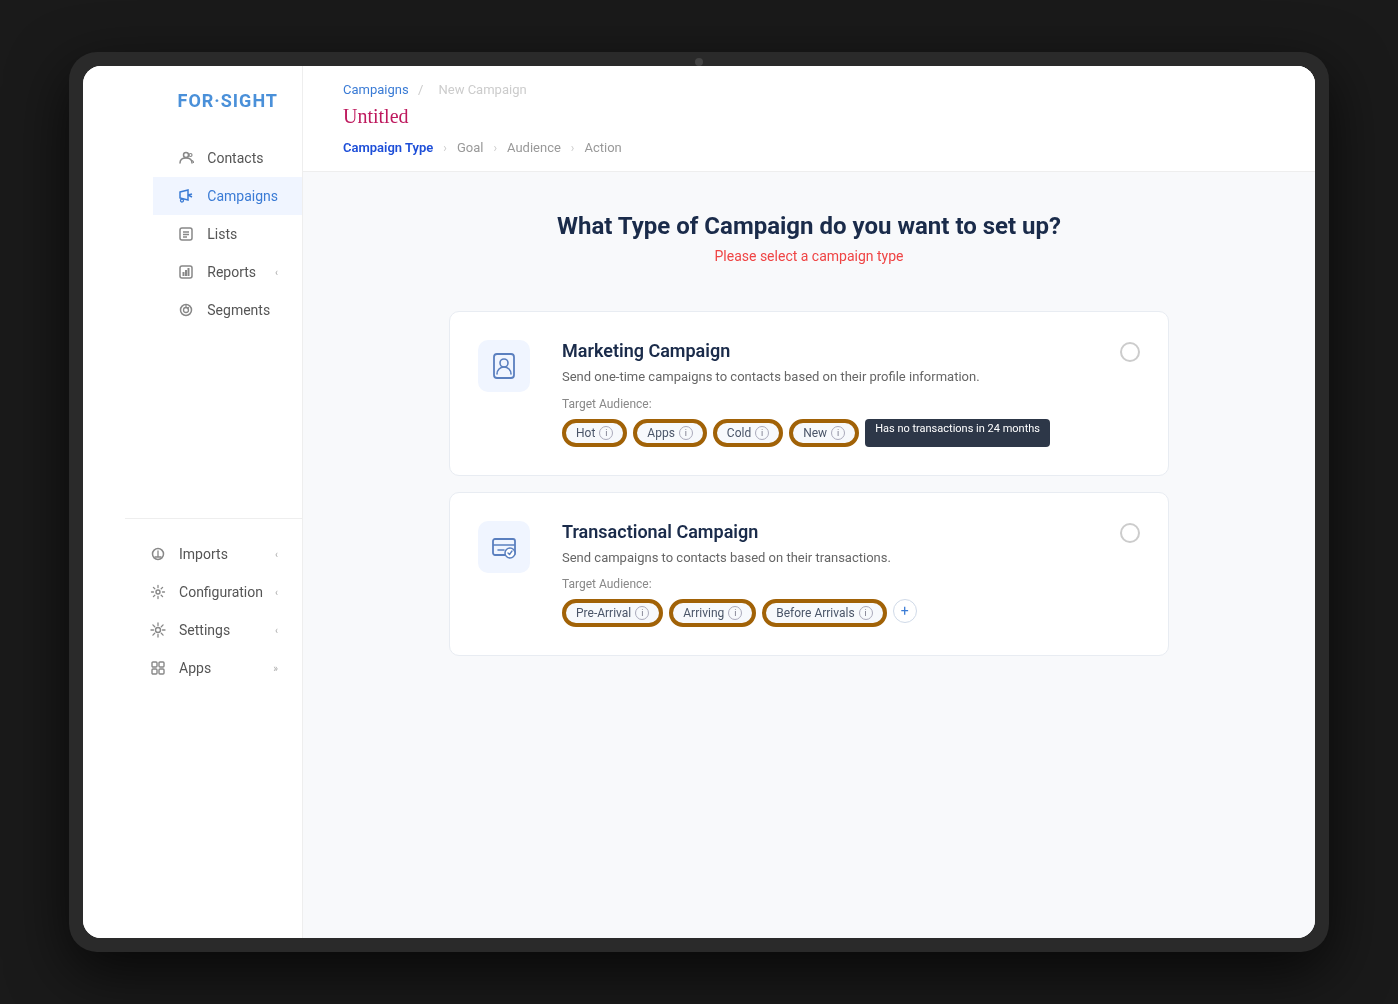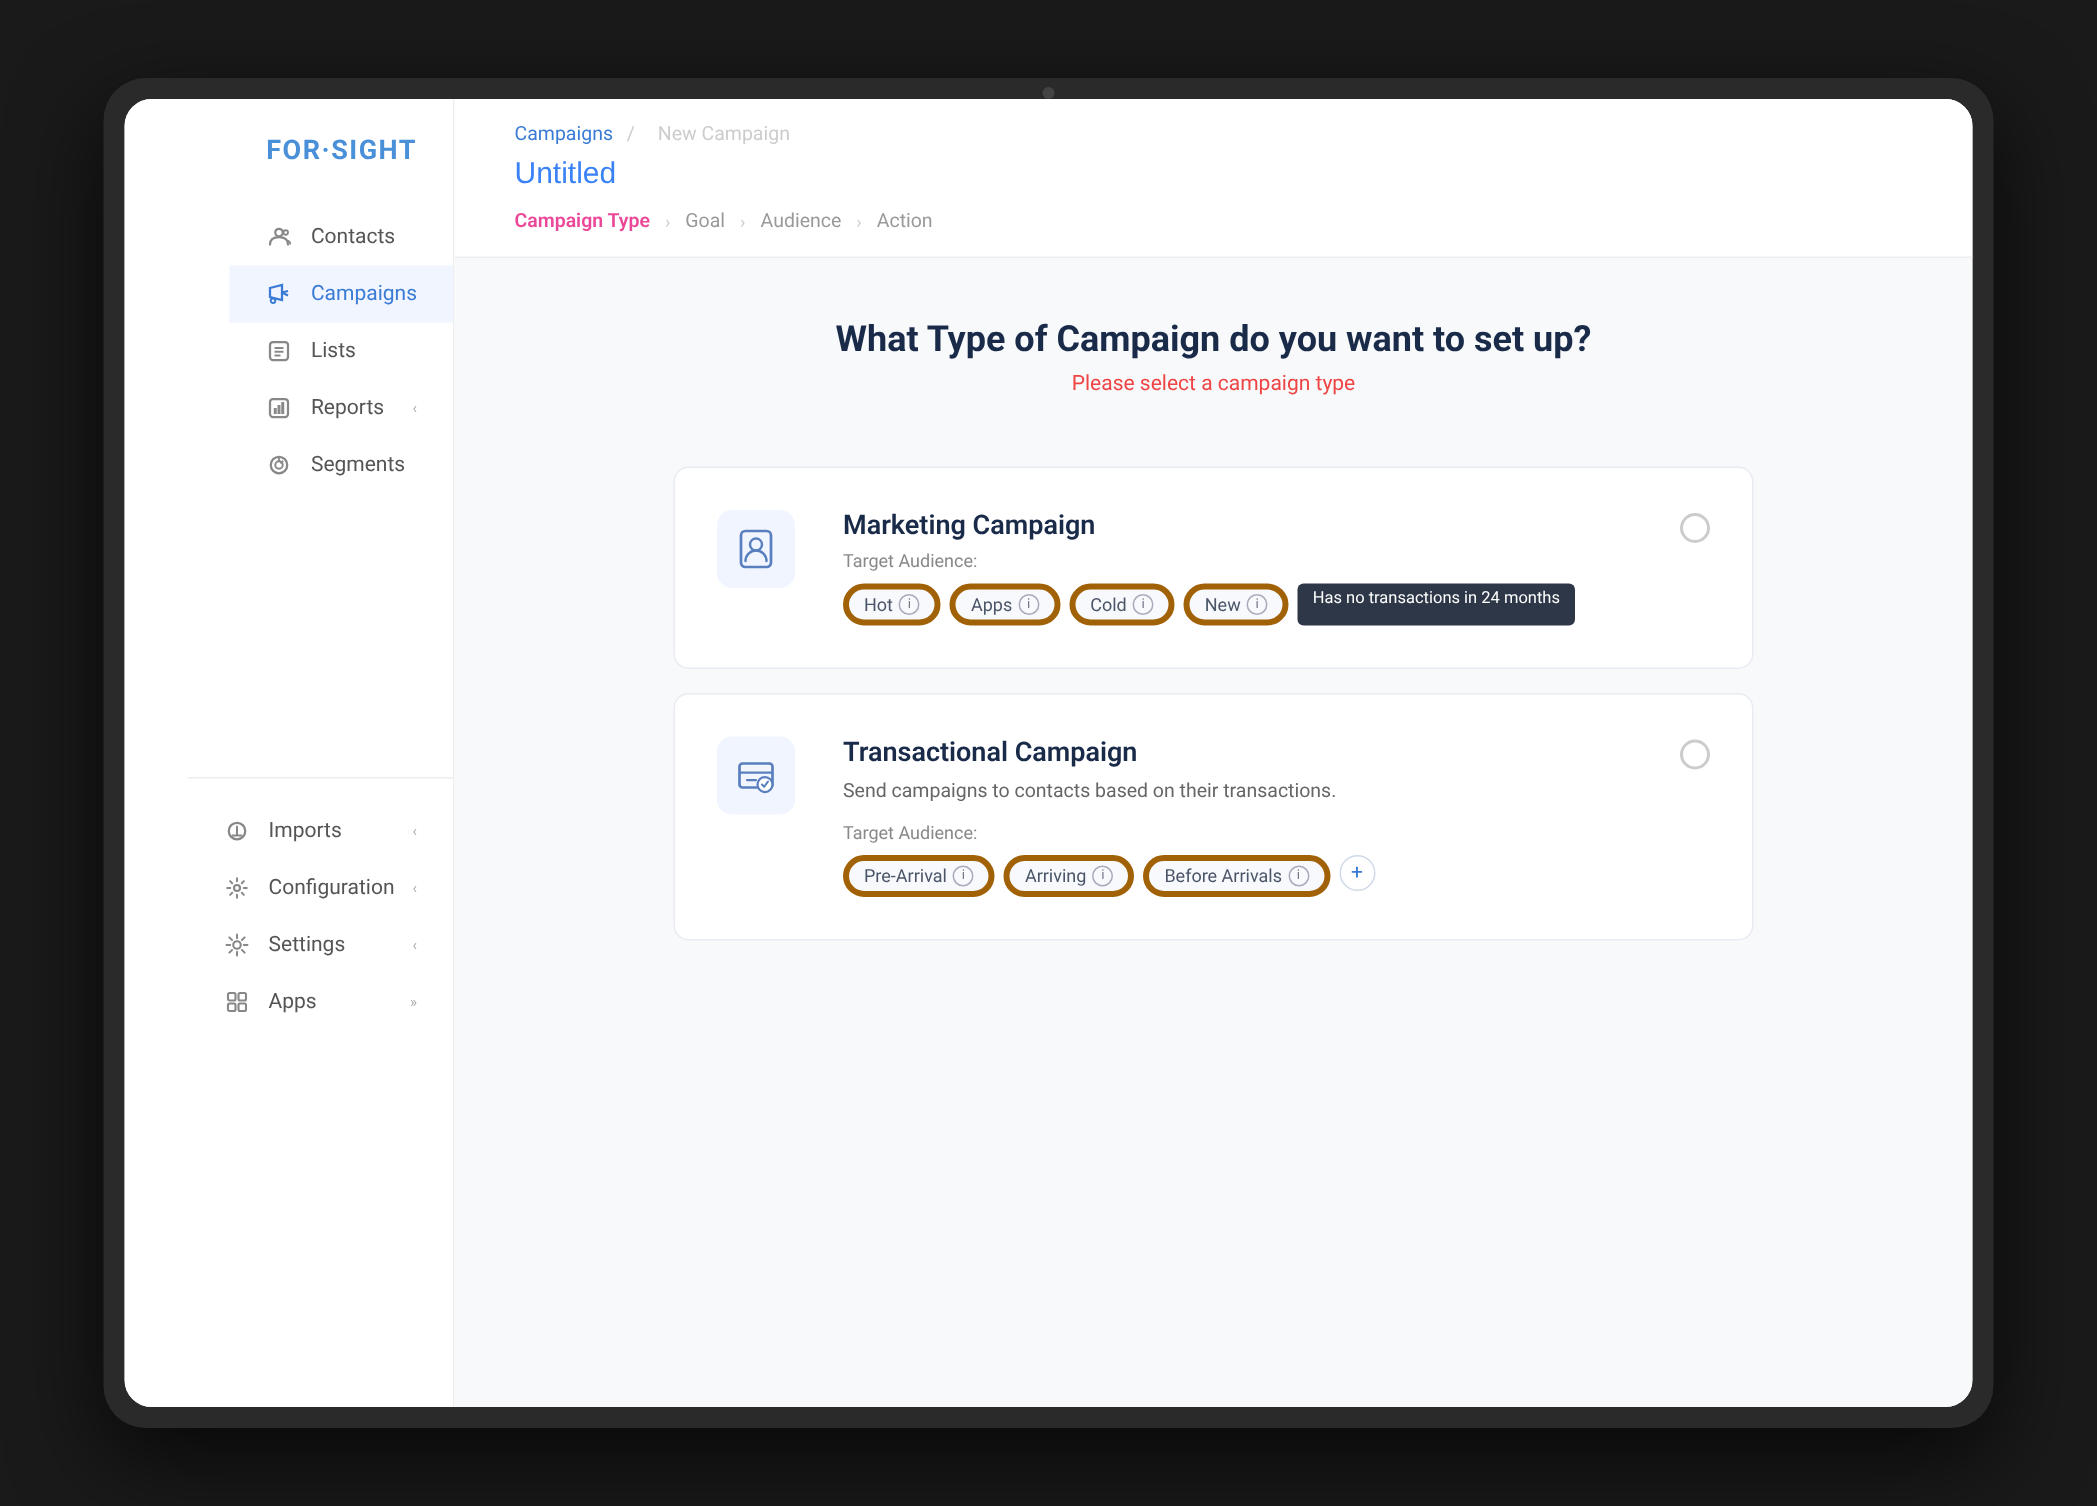--- a/index.html
+++ b/index.html
@@ -123,40 +123,41 @@
     .breadcrumb {
       font-size: 13px;
       color: #888;
       margin-bottom: 8px;
     }
     .breadcrumb a { color: #3a7bd5; text-decoration: none; }
     .breadcrumb span { margin: 0 6px; color: #ccc; }
     .page-title-input {
       font-size: 20px;
       font-weight: 300;
-      color: #3b82f6;
+      color: #be185d;
       border: none;
       outline: none;
       background: transparent;
       width: 300px;
+      font-family: Liberation Serif, serif;
     }
     .steps-nav {
       display: flex;
       align-items: center;
       gap: 0;
       margin-top: 12px;
     }
     .step {
       font-size: 13px;
       color: #999;
       display: flex;
       align-items: center;
       gap: 8px;
     }
-    .step.active { color: #ec4899; font-weight: 600; }
+    .step.active { color: #1d4ed8; font-weight: 600; }
     .step-arrow {
       margin: 0 10px;
       color: #ccc;
       font-size: 12px;
     }
 
     
     .content {
       flex: 1;
       padding: 40px;
@@ -435,20 +436,21 @@
           <div class="card-icon-wrap">
             <svg width="32" height="32" viewBox="0 0 32 32" fill="none">
               <rect x="6" y="4" width="20" height="24" rx="3" stroke="#5a7fbf" stroke-width="1.8" fill="none"></rect>
               <circle cx="16" cy="13" r="4" stroke="#5a7fbf" stroke-width="1.6" fill="none"></circle>
               <path d="M9 24c0-3.9 3.1-7 7-7s7 3.1 7 7" stroke="#5a7fbf" stroke-width="1.6" stroke-linecap="round" fill="none"></path>
               <path d="M16 28c-6.6 0-10-2.8-10-4" stroke="#5a7fbf" stroke-width="0" fill="none"></path>
             </svg>
           </div>
           <div class="card-body">
             <div class="card-title">Marketing Campaign</div>
+            <div class="card-desc">Send one-time campaigns to contacts based on their profile information.</div>
             <div class="target-label">Target Audience:</div>
             <div class="tags">
               <span class="tag">
                 <span>Hot</span>
                 <span class="info-icon">i</span>
               </span>
               <span class="tag">
                 <span>Apps</span>
                 <span class="info-icon">i</span>
               </span>

